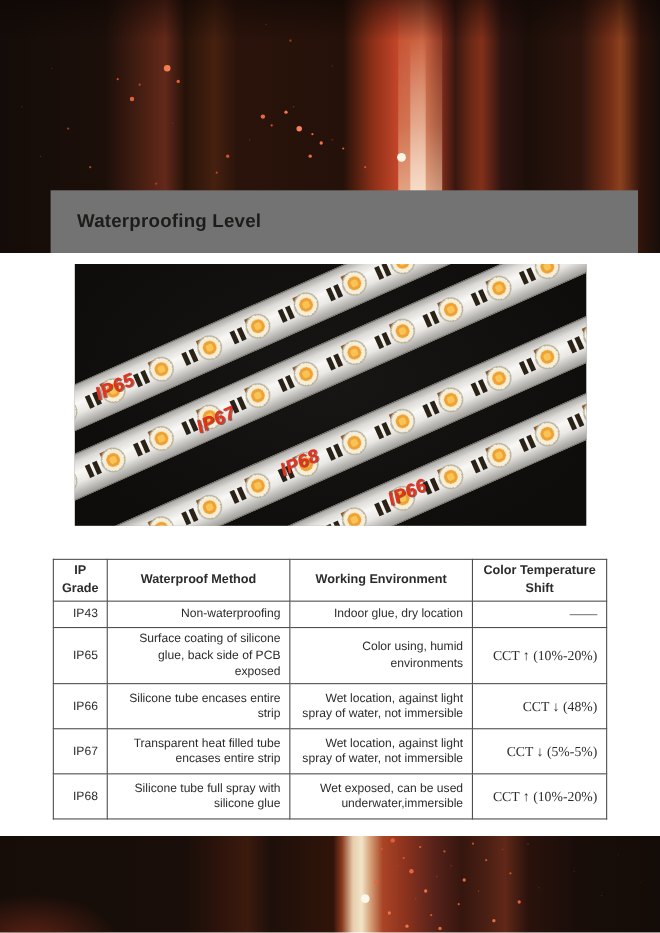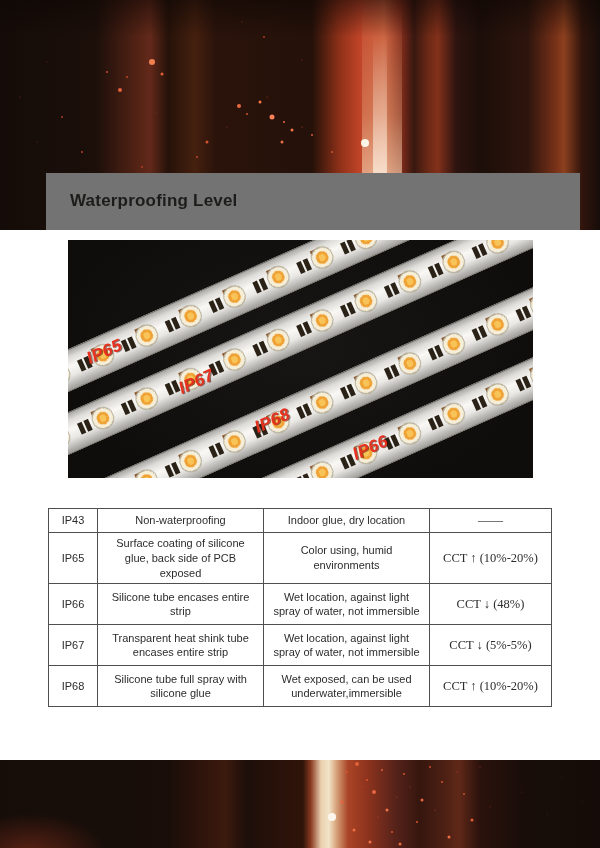--- a/index.html
+++ b/index.html
@@ -60,21 +60,21 @@
     text-shadow:1px 1px 0 rgba(70,10,0,.55);white-space:nowrap;}
   .lab-1{left:18px;top:102px;} .lab-2{left:110px;top:132px;}
   .lab-3{left:186px;top:171px;} .lab-4{left:284px;top:198px;}
 
   
   table.wp{position:absolute;left:48px;top:508px;width:503px;border-collapse:collapse;
     table-layout:fixed;font-size:11px;line-height:1.35;color:#2c2c2c;}
   table.wp col.c1{width:49px;} table.wp col.c2{width:166px;}
   table.wp col.c3{width:166px;} table.wp col.c4{width:122px;}
   table.wp th, table.wp td{border:1px solid #4f4f4f;padding:3px 8px;vertical-align:middle;
-    text-align:center;font-weight:normal;}
+    text-align:right;font-weight:normal;}
   table.wp th{font-weight:bold;font-size:11.5px;text-align:center;height:24px;padding:3px 2px;}
   td.center{text-align:center;padding:3px 2px;}
   td.serif{font-family:"Liberation Serif",serif;font-size:12.5px;text-align:center;white-space:nowrap;}
   tr.r-short{height:23px;} tr.r-tall{height:41px;}
 
   
   .bottom-banner{position:absolute;left:0;top:760px;width:600px;height:88px;
     background-image:
       radial-gradient(110px 60px at 30px 95px, rgba(150,52,30,.55), rgba(150,52,30,0) 70%),
       linear-gradient(90deg,
@@ -121,41 +121,47 @@
   </div>
 
   <table class="wp">
     <colgroup>
         <col class="c1">
         <col class="c2">
         <col class="c3">
         <col class="c4">
       </colgroup>
     <tbody>
+        <tr>
+      <th>IP Grade</th>
+      <th>Waterproof Method</th>
+      <th>Working Environment</th>
+      <th>Color Temperature Shift</th>
+    </tr>
     <tr class="r-short">
       <td class="center">IP43</td>
       <td>Non-waterproofing</td>
       <td>Indoor glue, dry location</td>
       <td class="serif">——</td>
     </tr>
     <tr class="r-tall">
       <td class="center">IP65</td>
       <td>Surface coating of silicone glue, back side of PCB exposed</td>
       <td>Color using, humid environments</td>
       <td class="serif">CCT ↑ (10%-20%)</td>
     </tr>
     <tr class="r-tall">
       <td class="center">IP66</td>
       <td>Silicone tube encases entire strip</td>
       <td>Wet location, against light spray of water, not immersible</td>
       <td class="serif">CCT ↓ (48%)</td>
     </tr>
     <tr class="r-tall">
       <td class="center">IP67</td>
-      <td>Transparent heat shink tube encases entire strip</td>
+      <td>Transparent heat filled tube encases entire strip</td>
       <td>Wet location, against light spray of water, not immersible</td>
       <td class="serif">CCT ↓ (5%-5%)</td>
     </tr>
     <tr class="r-tall">
       <td class="center">IP68</td>
       <td>Silicone tube full spray with silicone glue</td>
       <td>Wet exposed, can be used underwater,immersible</td>
       <td class="serif">CCT ↑ (10%-20%)</td>
     </tr>
   </tbody>

